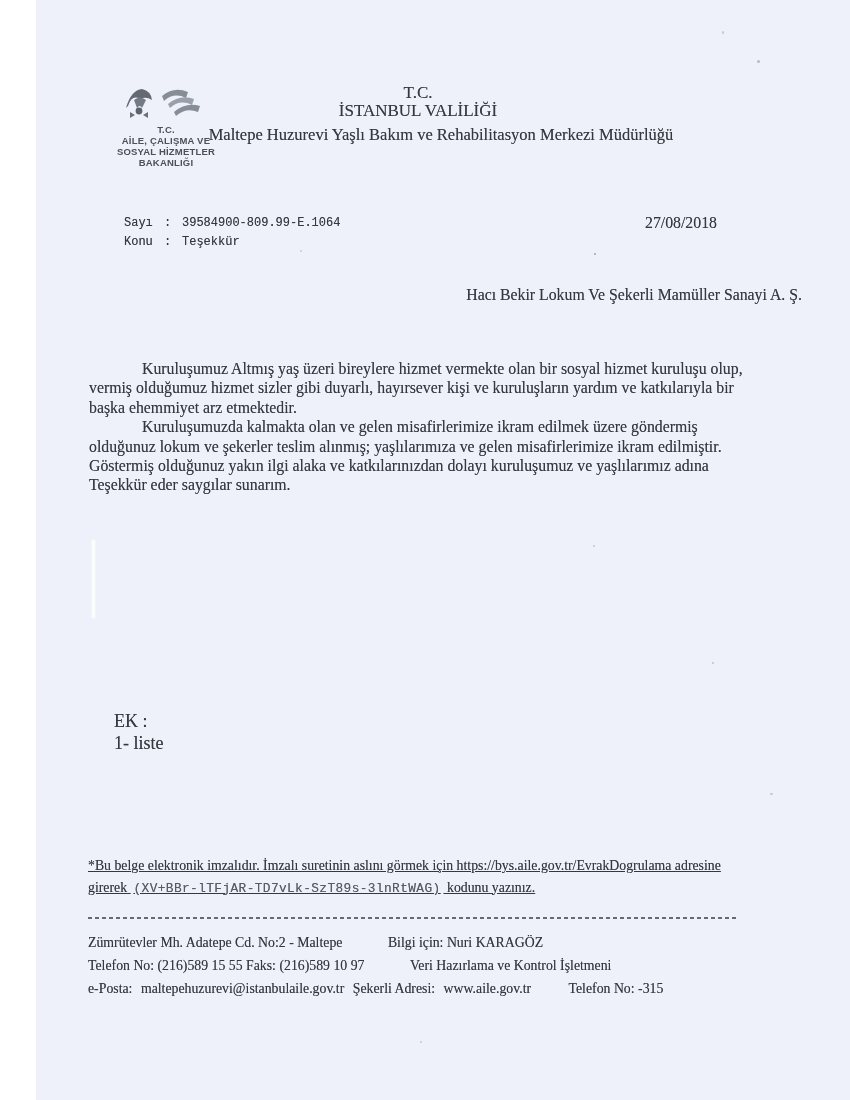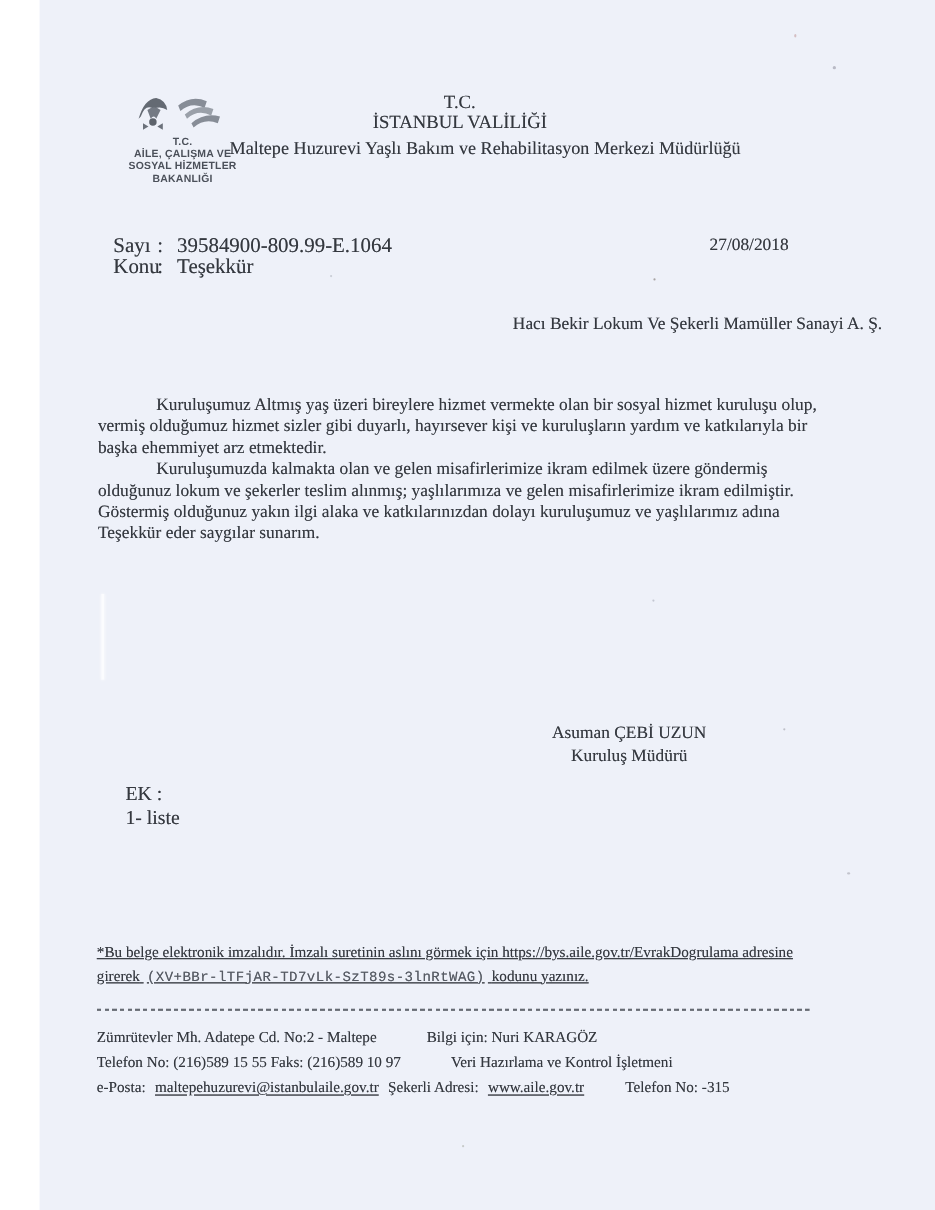--- a/index.html
+++ b/index.html
@@ -15,21 +15,21 @@
               font-size:17px;line-height:18px;z-index:3;}
   .letterhead .l3{font-size:16.5px;padding-left:46px;margin-top:6px;}
 
   
   .logo{position:absolute;left:100px;top:82px;width:132px;text-align:center;z-index:2;}
   .logo-icon{display:block;margin:0 auto;}
   .logo-caption{font-family:"Liberation Sans", sans-serif;font-weight:bold;
                 font-size:9.5px;line-height:11px;color:#4b505a;letter-spacing:0.2px;}
 
   
-  .meta{position:absolute;left:103px;top:214px;font-size:19px;line-height:19px;}
+  .meta{position:absolute;left:124px;top:214px;font-size:12px;line-height:19px;font-family:Liberation Mono, monospace;}
   .meta-row{display:flex;}
   .meta-label{width:40px;}
   .meta-colon{width:12px;text-align:left;}
   .meta-value{margin-left:6px;}
   .letter-date{position:absolute;left:645px;top:214px;font-size:15.8px;}
 
   
   .recipient{position:absolute;left:36px;top:286px;width:766px;text-align:right;
              font-size:15.8px;}
 
@@ -53,21 +53,21 @@
 
   
   .divider{position:absolute;left:88px;top:917px;width:648px;height:2px;
            background:repeating-linear-gradient(90deg,#4e535b 0 4px,transparent 4px 7px);
            opacity:0.85;}
   .footer{position:absolute;left:88px;top:931px;width:690px;
           font-size:13.8px;line-height:23px;}
   .footer .gap-lg{margin-left:42px;}
   .footer .gap-md{margin-left:34px;}
   .footer .gap-sm{margin-left:5px;}
-  .link{text-decoration:underline;text-underline-offset:2px;}
+  .link{text-underline-offset:2px;}
 
   
   .crease{position:absolute;left:92px;top:540px;width:3px;height:78px;
           background:rgba(255,255,255,0.75);box-shadow:0 0 3px rgba(255,255,255,0.9);}
   .speck{position:absolute;border-radius:50%;}
 </style>
 </head>
 <body>
 
 <div class="page">
@@ -114,24 +114,20 @@
   </div>
   <div class="letter-date soft">27/08/2018</div>
 
   <div class="recipient soft">Hacı Bekir Lokum Ve Şekerli Mamüller Sanayi A. Ş.</div>
 
   <div class="body-text soft">
     <p>Kuruluşumuz Altmış yaş üzeri bireylere hizmet vermekte olan bir sosyal hizmet kuruluşu olup, vermiş olduğumuz hizmet sizler gibi duyarlı, hayırsever kişi ve kuruluşların yardım ve katkılarıyla bir başka ehemmiyet arz etmektedir.</p>
     <p>Kuruluşumuzda kalmakta olan ve gelen misafirlerimize ikram edilmek üzere göndermiş olduğunuz lokum ve şekerler teslim alınmış; yaşlılarımıza ve gelen misafirlerimize ikram edilmiştir. Göstermiş olduğunuz yakın ilgi alaka ve katkılarınızdan dolayı kuruluşumuz ve yaşlılarımız adına Teşekkür eder saygılar sunarım.</p>
   </div>
 
-  <div class="signature soft">
-    <div>Asuman ÇEBİ UZUN</div>
-    <div>Kuruluş Müdürü</div>
-  </div>
 
   <div class="attachments soft">
     <div>EK :</div>
     <div>1- liste</div>
   </div>
 
   <div class="footnote soft">
     <span>*Bu belge elektronik imzalıdır. İmzalı suretinin aslını görmek için https://bys.aile.gov.tr/EvrakDogrulama adresine girerek</span>
     <span class="code">(XV+BBr-lTFjAR-TD7vLk-SzT89s-3lnRtWAG)</span>
     <span>kodunu yazınız.</span>

